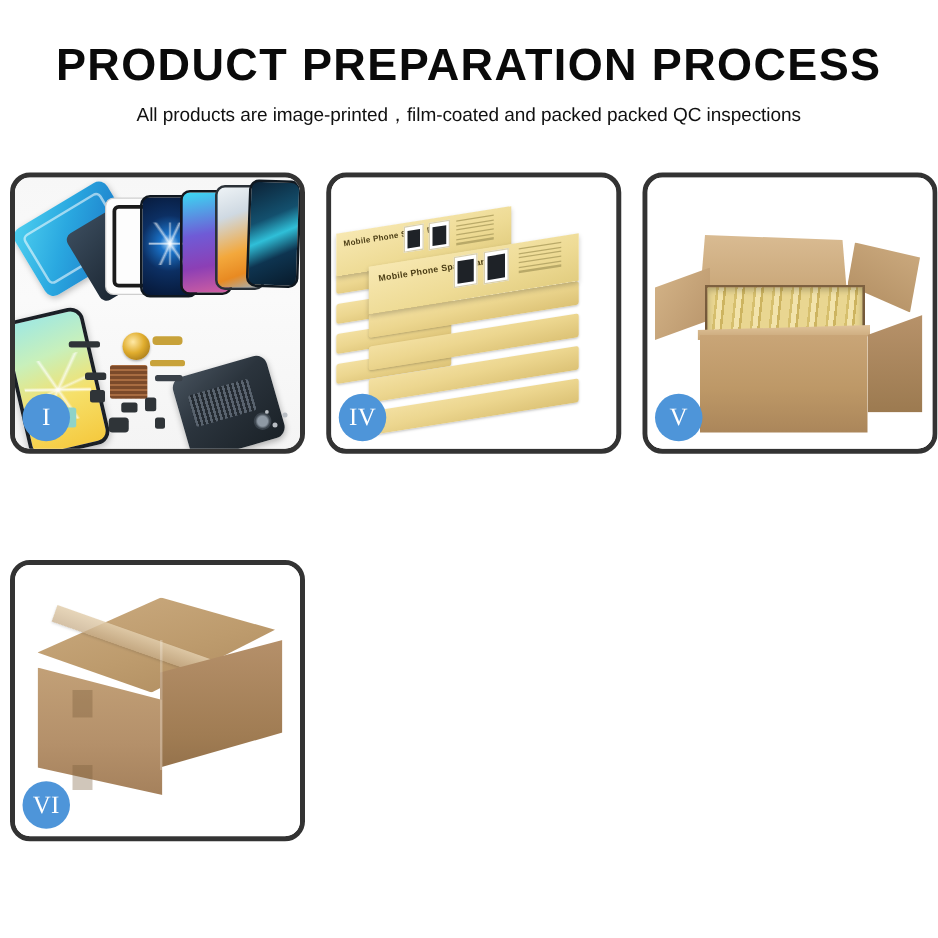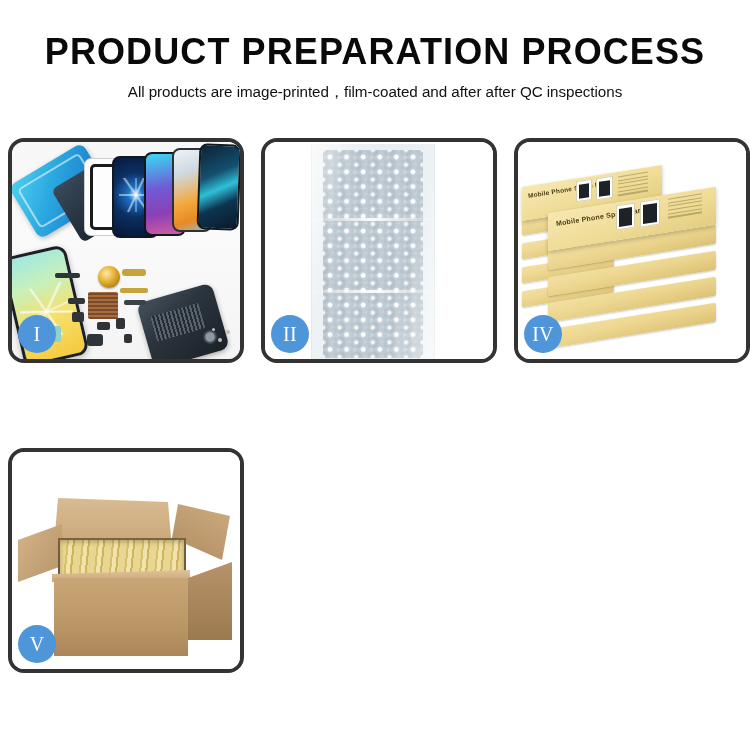--- a/index.html
+++ b/index.html
@@ -460,21 +460,21 @@
     background:rgba(255,255,255,.25);
   }
 </style>
 </head>
 <body>
 
 <div class="page">
 
   <div class="header">
     <div class="main-title">PRODUCT PREPARATION PROCESS</div>
-    <div class="sub-title">All products are image-printed，film-coated and after after QC inspections</div>
+    <div class="sub-title">All products are image-printed，film-coated and packed packed QC inspections</div>
   </div>
 
   <div class="grid">
 
     <div class="panel">
       <div class="panel-stage">
         <div class="p1-bg"></div>
 
         <div class="p1-blue-film"></div>
         <div class="p1-dark-a"></div>
@@ -504,33 +504,20 @@
         <div class="p1-flex" style="left:40px;top:184px;width:9px;height:16px;background:#8fd3c8;border-radius:2px;"></div>
 
         <div class="p1-screws" style="left:206px;top:196px;width:4px;height:4px;"></div>
         <div class="p1-screws" style="left:214px;top:188px;width:4px;height:4px;"></div>
         <div class="p1-screws" style="left:200px;top:186px;width:3px;height:3px;"></div>
 
         <div class="badge">I</div>
       </div>
     </div>
 
-    <div class="panel">
-      <div class="panel-stage">
-        <div class="p2-bg"></div>
-        <div class="p2-sleeve"></div>
-        <div class="p2-bubbles"></div>
-        <div class="p2-bubbles2"></div>
-        <div class="p2-seam" style="top:76px;"></div>
-        <div class="p2-seam" style="top:148px;"></div>
-        <div class="p2-sheen"></div>
-
-        <div class="badge">II</div>
-      </div>
-    </div>
 
 
     <div class="panel">
       <div class="panel-stage">
         <div class="p4-bg"></div>
         <div class="p4-stack">
 
           <div class="p4-box" style="left:4px;top:70px;width:92px;height:16px;transform:skewY(-9deg);"></div>
           <div class="p4-box" style="left:4px;top:94px;width:92px;height:16px;transform:skewY(-9deg);"></div>
           <div class="p4-box" style="left:4px;top:118px;width:92px;height:16px;transform:skewY(-9deg);"></div>
@@ -589,15 +576,30 @@
         <div class="p5-inner"></div>
         <div class="p5-items"></div>
         <div class="p5-rim"></div>
         <div class="p5-side"></div>
         <div class="p5-front"></div>
 
         <div class="badge">V</div>
       </div>
     </div>
 
+    <div class="panel">
+      <div class="panel-stage">
+        <div class="p6-bg"></div>
+        <div class="p6-tape-edge"></div>
+        <div class="p6-top"></div>
+        <div class="p6-tape"></div>
+        <div class="p6-side"></div>
+        <div class="p6-front"></div>
+        <div class="p6-edge-hi"></div>
+        <div class="p6-seamL"></div>
+        <div class="p6-seamL2"></div>
+
+        <div class="badge">VI</div>
+      </div>
+    </div>
 
   </div>
 </div>
 
 </body></html>

